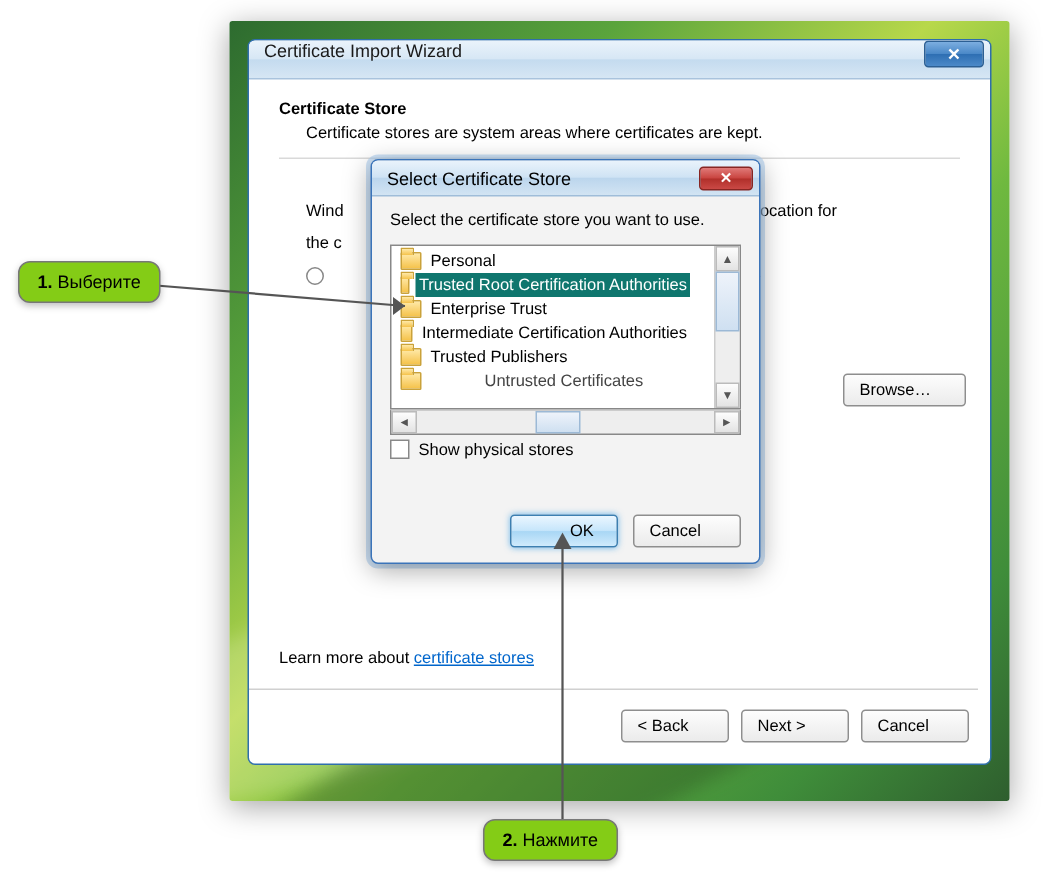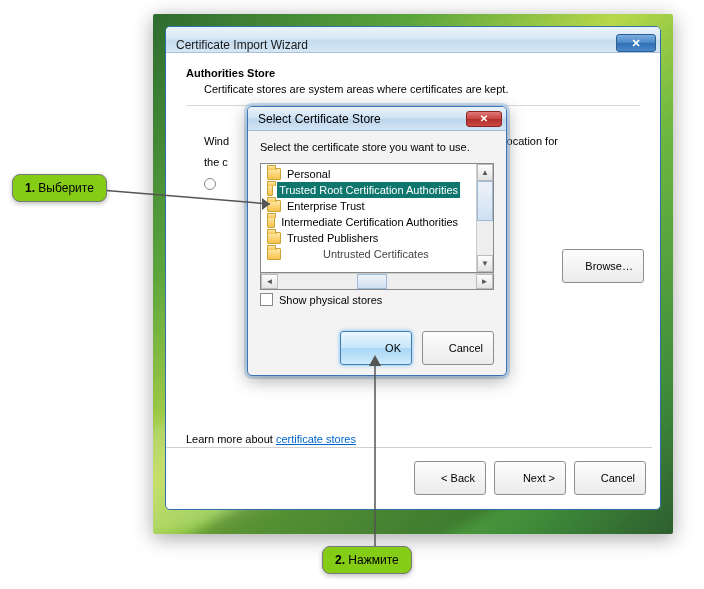--- a/index.html
+++ b/index.html
@@ -41,21 +41,21 @@
     background: #fff;
     border: 1px solid #2f6fab;
     border-radius: 5px;
     box-shadow: 0 0 0 1px rgba(255,255,255,.6) inset;
     overflow:hidden;
   }
   .titlebar {
     height: 26px;
     background: linear-gradient(#eaf3fb,#d7e7f5 48%,#c4dbef 52%,#d6e6f4);
     border-bottom:1px solid #a9c3dd;
-    display:flex; align-items:flex-end;
+    display:flex; align-items:flex-start;
     padding:0 4px 0 10px;
     color:#1a1a1a;
     font-size:12px;
   }
   .titlebar .title { flex:1; }
   .closebtn {
     width:40px;height:18px;
     border-radius:3px;
     background: linear-gradient(#7caee0,#4b89c8 48%,#2e6fb3 52%,#4b89c8);
     border:1px solid #2c5f93;
@@ -77,26 +77,26 @@
   .learn { position:absolute; left:20px; bottom:64px; font-size:11px;}
   .wiz-buttons {
     position:absolute; right:14px; bottom:14px; display:flex; gap:8px;
   }
   .wiz-buttons::before{
     content:"";
     position:absolute; left:-460px; right:-6px; top:-14px;
     border-top:1px solid #d0d0d0;
   }
   .btn {
-    min-width:72px; height:34px;
+    min-width:72px; height:22px;
     background: linear-gradient(#fdfdfd,#ebebeb);
     border:1px solid #8e8e8e;
     border-radius:3px;
     font-size:11px;
-    display:flex;align-items:center;justify-content:flex-end;
+    display:flex;align-items:center;justify-content:flex-start;
     padding:0 10px;
     cursor:pointer;
   }
   .browse-btn {
     position:absolute; right:16px; top:196px;
     min-width:82px;
   }
   
   .dialog {
     position:absolute;
@@ -202,21 +202,21 @@
 <div class="desktop"></div>
 
 <div class="wizard">
   <div class="titlebar">
     <span class="title">Certificate Import Wizard</span>
     <div class="closebtn">
       <span>✕</span>
     </div>
   </div>
   <div class="wiz-body">
-    <div class="section-title">Authorities Store</div>
+    <div class="section-title">Certificate Store</div>
     <div class="section-desc">Certificate stores are system areas where certificates are kept.</div>
     <div class="divider"></div>
     <div style="height:18px"></div>
     <div class="para trail">
       <span>Wind</span>
       <span style="display:inline-block;width:228px"></span>
       <span>pecify a location for</span>
     </div>
     <div class="para trail">the c</div>
     <div class="radio-row">

